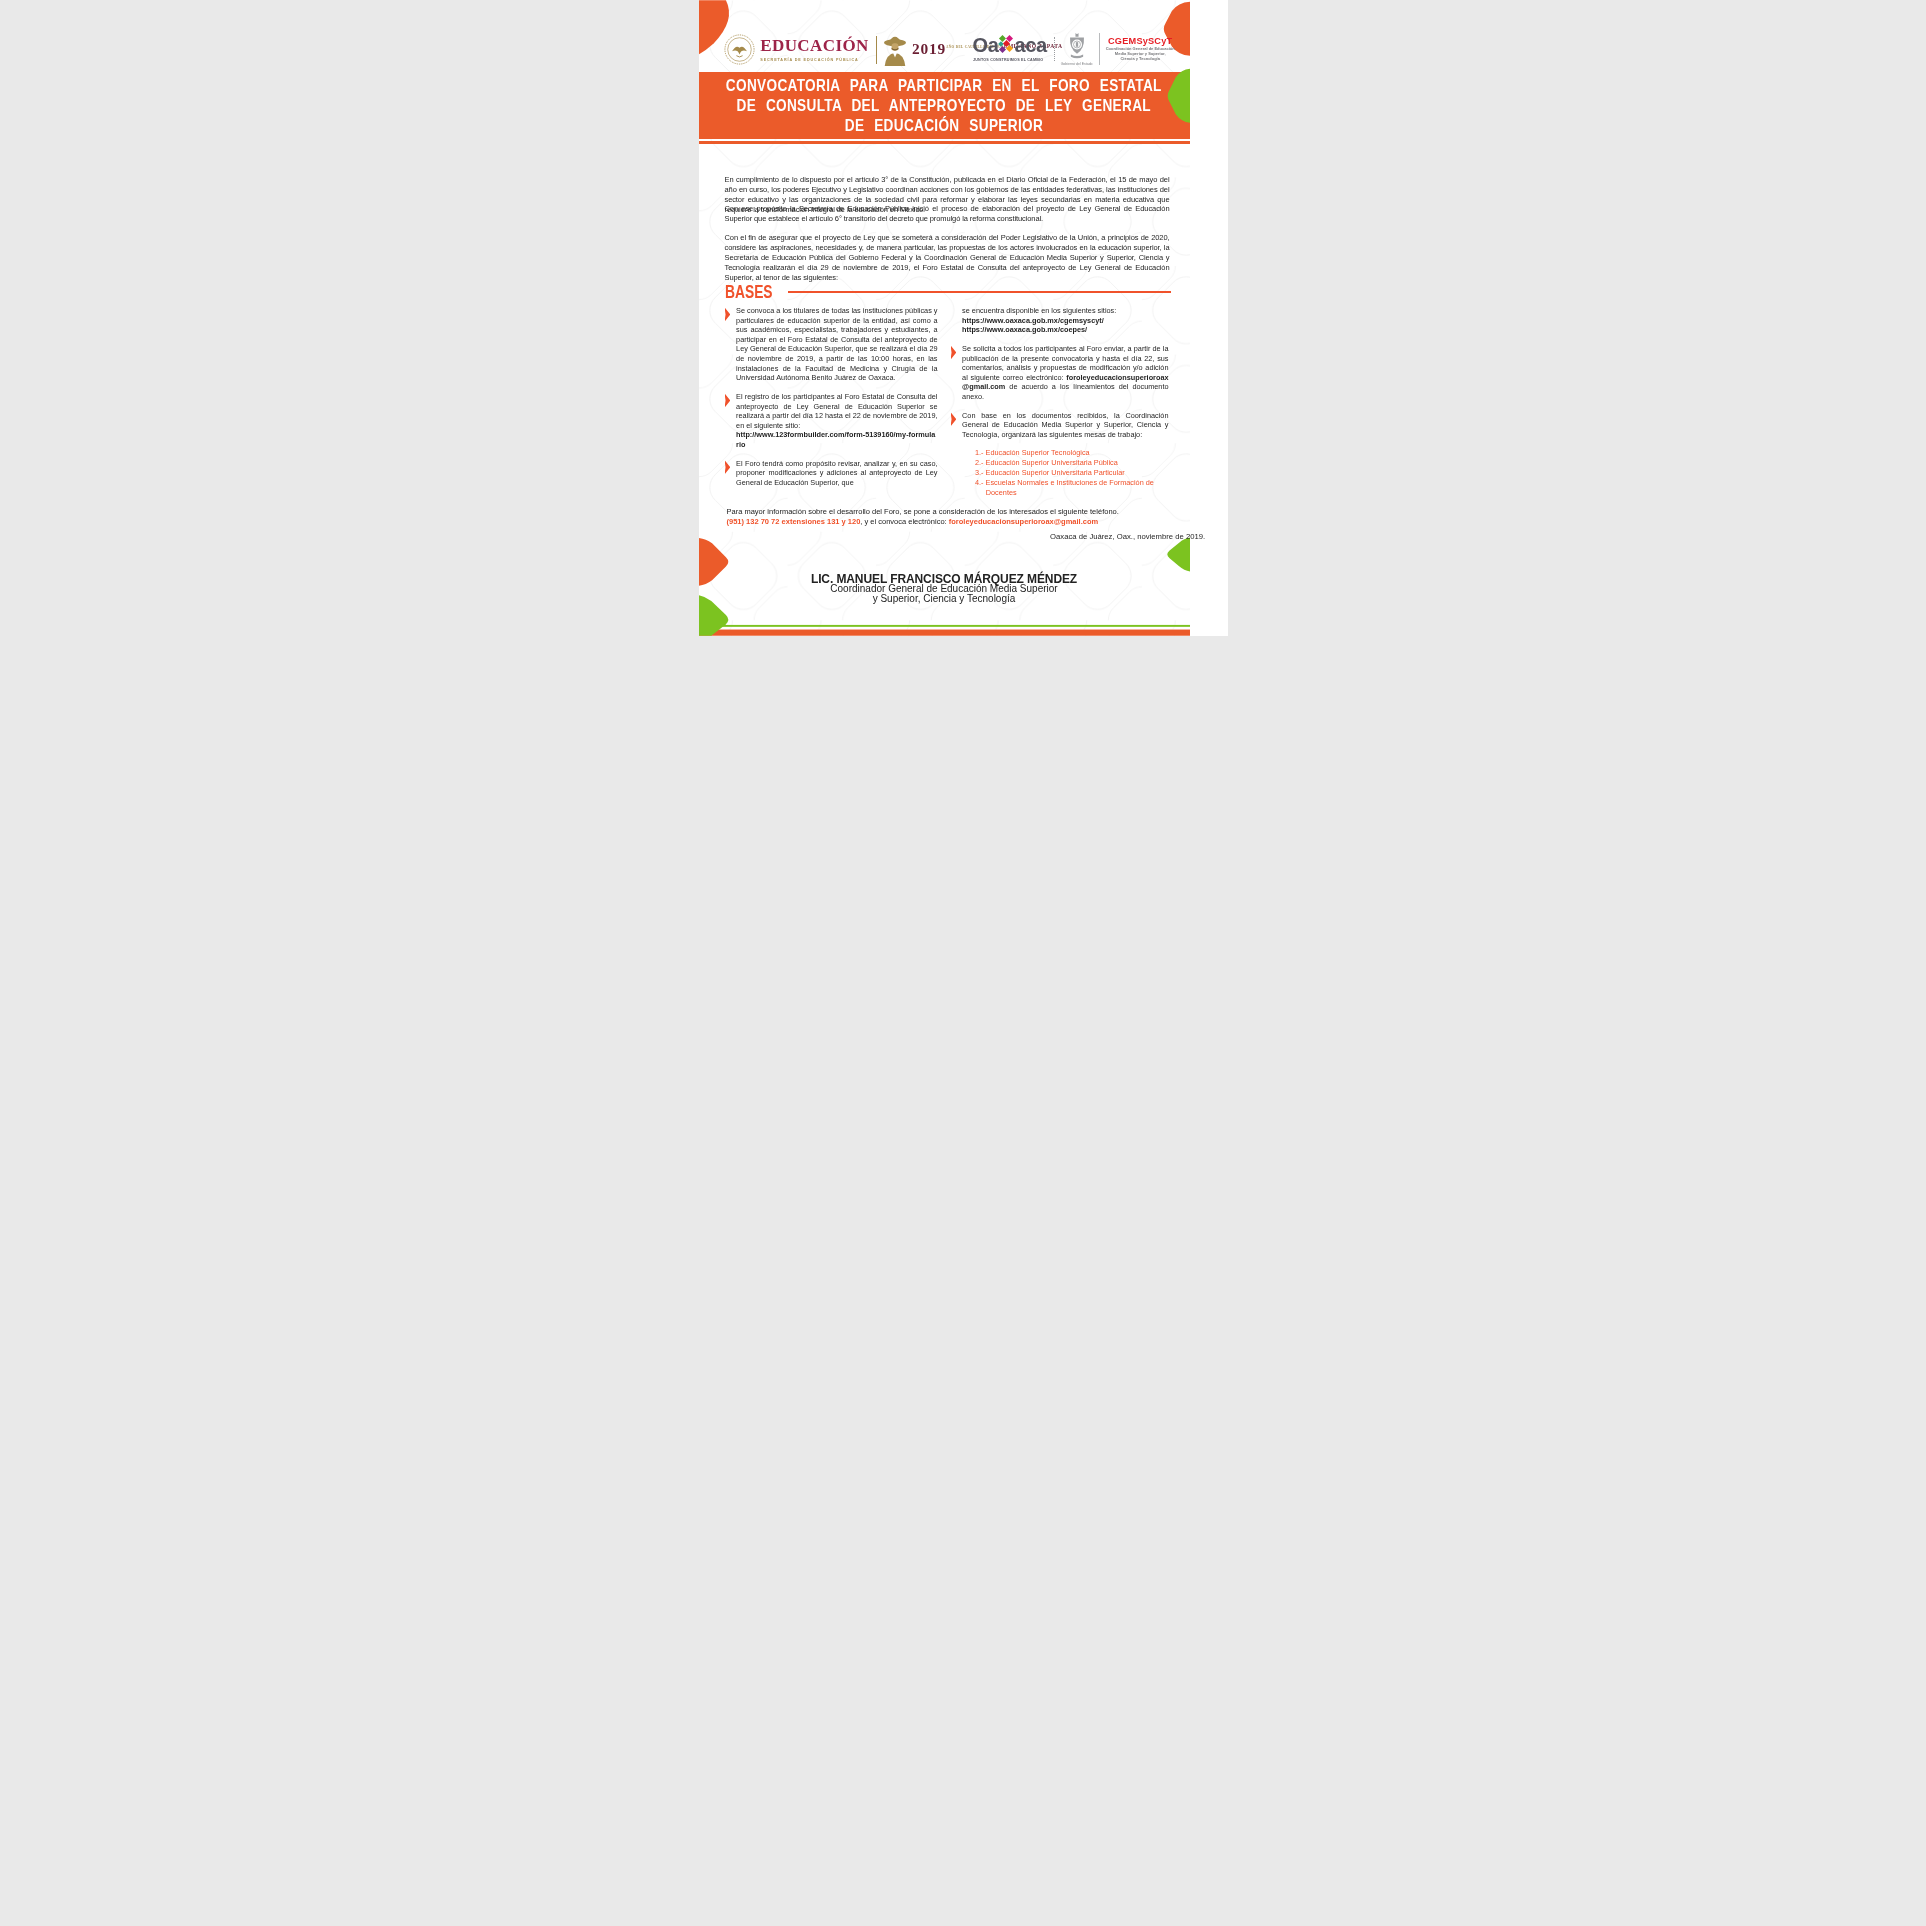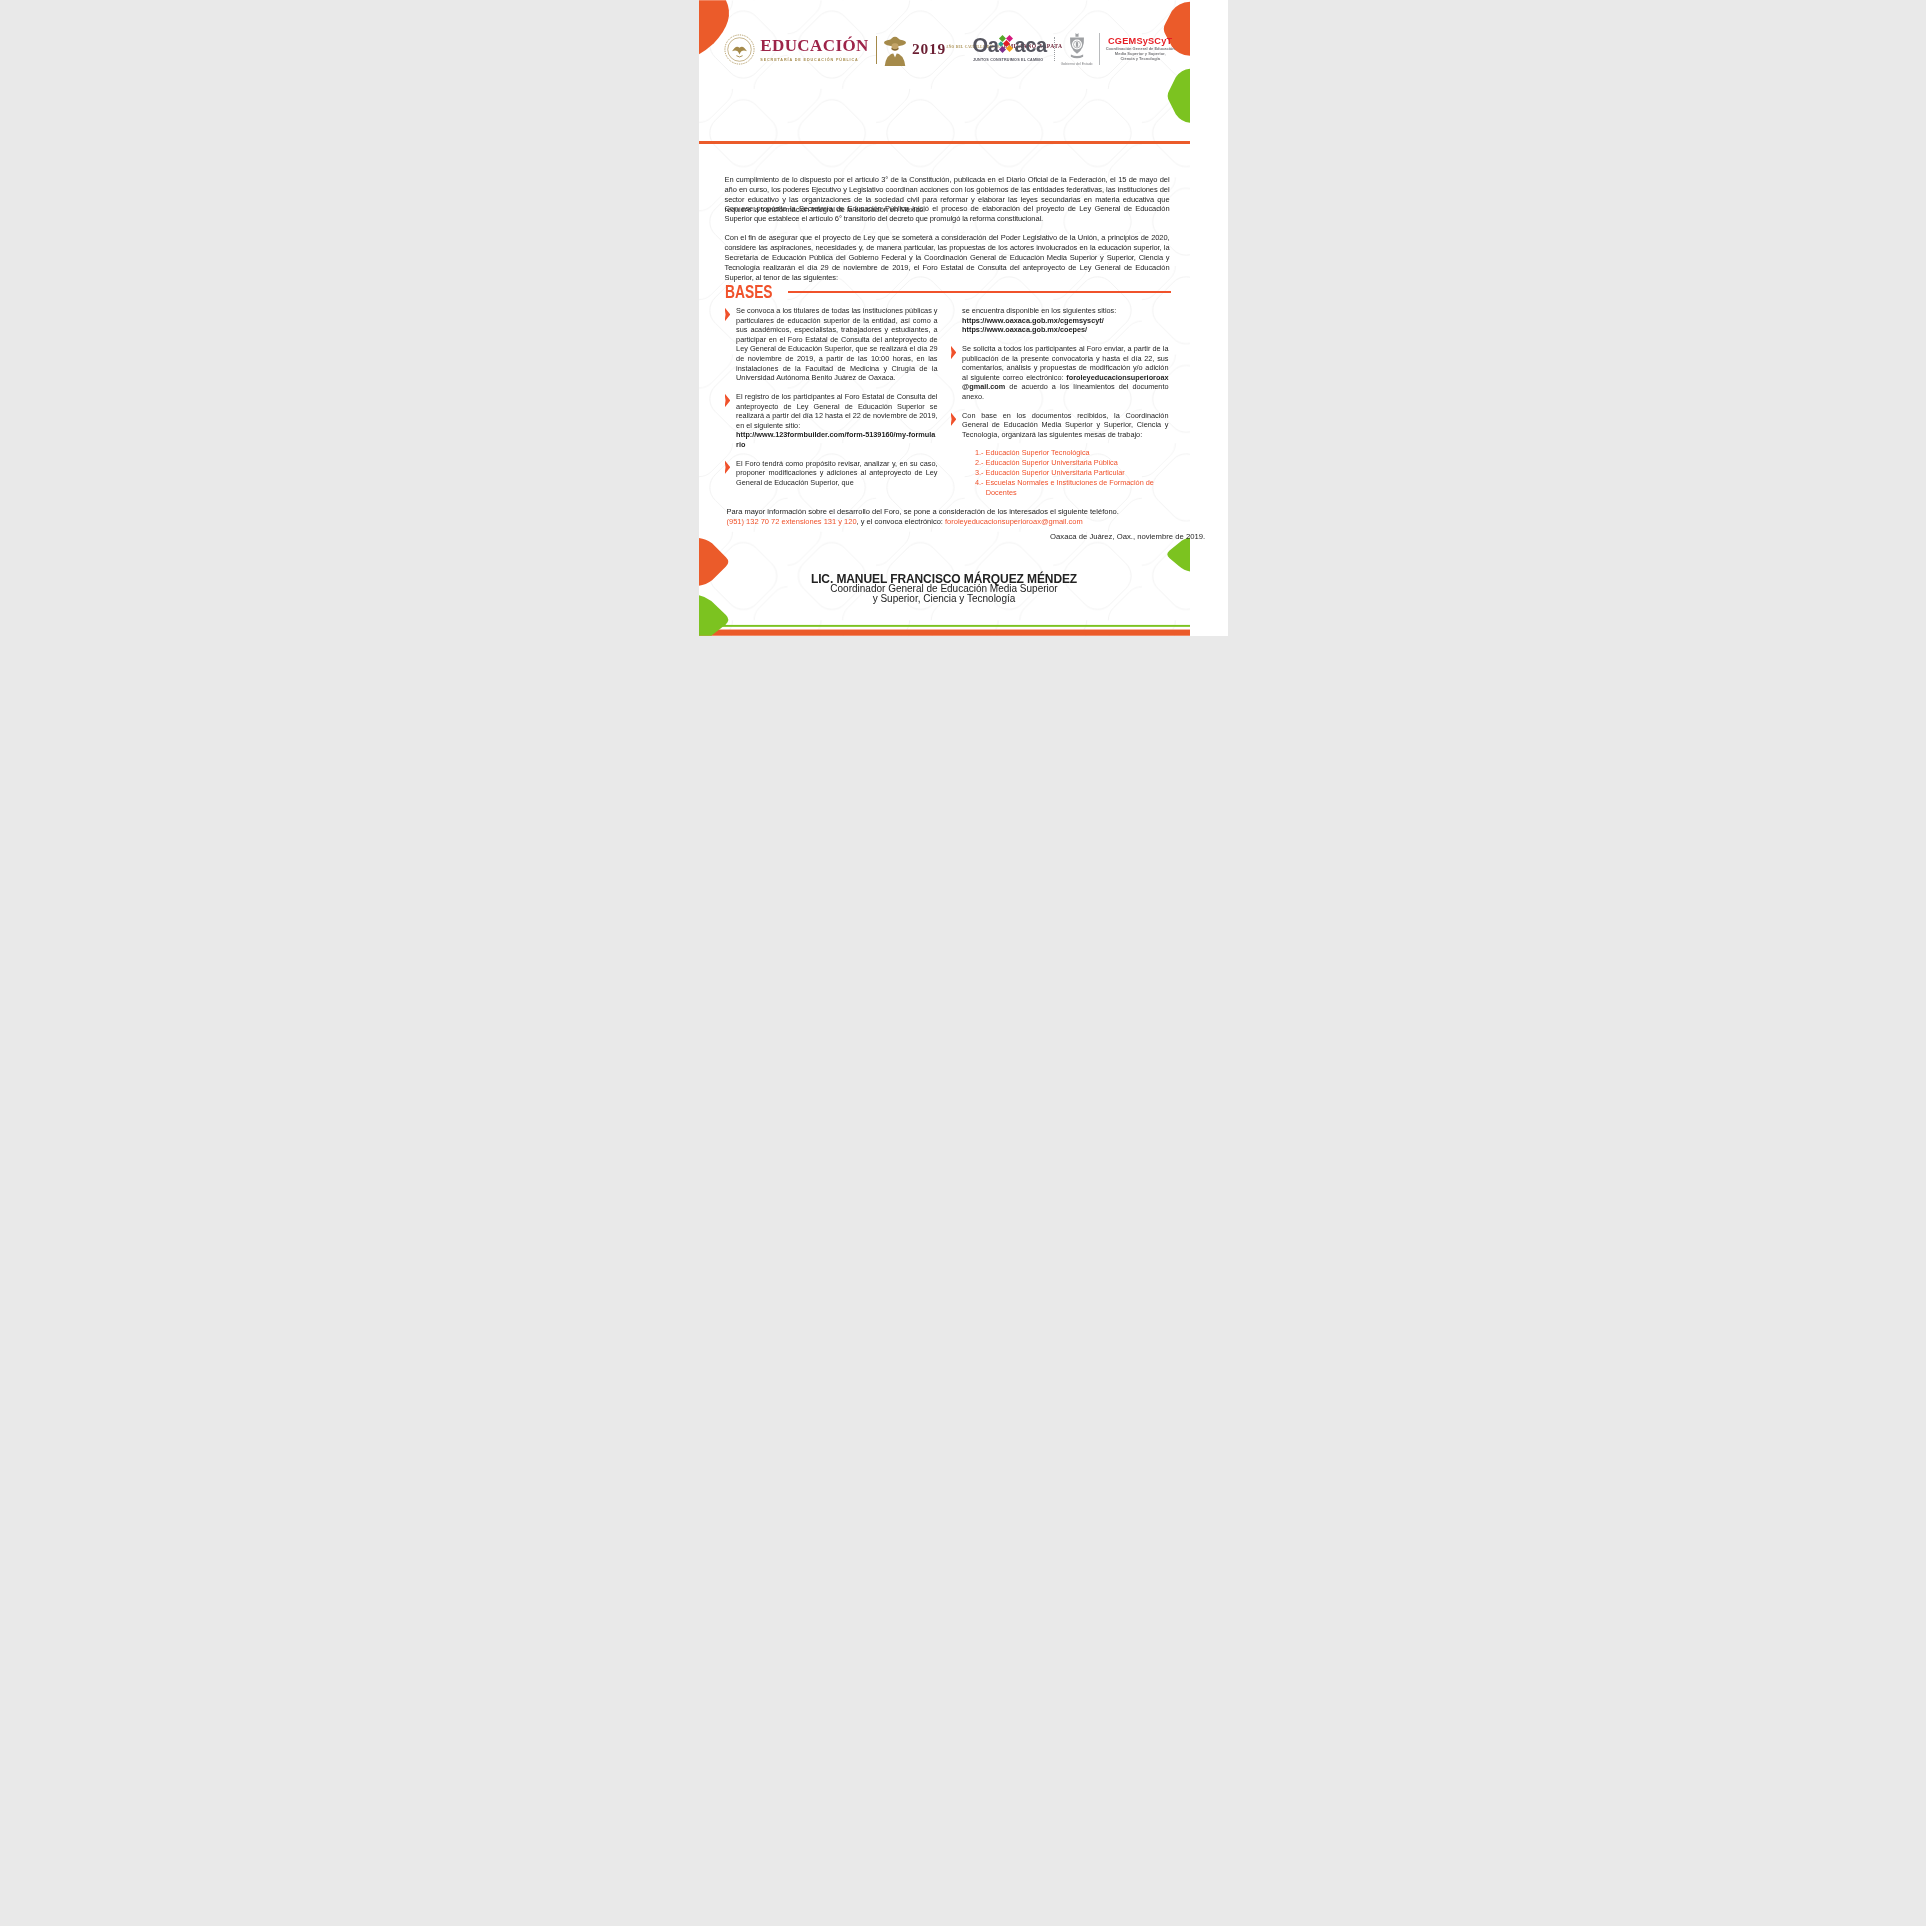--- a/index.html
+++ b/index.html
@@ -62,21 +62,21 @@
   .bullet{position:relative;padding-left:11.6px;text-align:justify;margin-bottom:9.2px;}
   .bullet .marker{position:absolute;left:0;top:1.2px;width:5.8px;height:14.6px;background:#F0512B;
                   clip-path:polygon(0 0,100% 50%,0 100%,18% 50%);}
   .nobullet{padding-left:11.6px;text-align:justify;margin-bottom:9.2px;}
   .urlbold{font-weight:bold;word-break:break-all;}
   .mesas{padding-left:13px;margin-top:-0.8px;}
   .mesa{color:#F0522B;font-size:7.3px;line-height:10px;padding-left:22.3px;text-indent:-10.8px;}
 
   
   .footer{position:absolute;left:28px;top:507px;width:443px;z-index:5;font-size:7.5px;line-height:10.4px;}
-  .footer .phone,.footer .email{color:#F0522B;font-weight:normal;}
+  .footer .phone,.footer .email{color:#F0522B;font-weight:bold;}
   .dateline{position:absolute;right:22.3px;top:532px;z-index:5;font-size:7.7px;color:#1f1f1f;margin-left:44px;}
   .signature{position:absolute;left:0;top:574px;width:491px;text-align:center;z-index:5;line-height:10px;}
   .sig-name{font-weight:bold;font-size:12px;letter-spacing:-0.1px;}
   .sig-role{font-size:10px;}
 </style>
 </head>
 <body>
 
 <div class="page">
 
@@ -150,20 +150,25 @@
       <div class="vdiv-gray"></div>
       <div class="cgem">
         <div class="cgem-acr">CGEMSySCyT</div>
         <div class="cgem-line">Coordinación General de Educación</div>
         <div class="cgem-line">Media Superior y Superior,</div>
         <div class="cgem-line">Ciencia y Tecnología</div>
       </div>
     </div>
   </div>
 
+  <div class="banner">
+    <span class="banner-line">CONVOCATORIA PARA PARTICIPAR EN EL FORO ESTATAL</span>
+    <span class="banner-line">DE CONSULTA DEL ANTEPROYECTO DE LEY GENERAL</span>
+    <span class="banner-line">DE EDUCACIÓN SUPERIOR</span>
+  </div>
   <div class="banner-strip"></div>
 
   <p class="para p1">En cumplimiento de lo dispuesto por el artículo 3° de la Constitución, publicada en el Diario Oficial de la Federación, el 15 de mayo del año en curso, los poderes Ejecutivo y Legislativo coordinan acciones con los gobiernos de las entidades federativas, las instituciones del sector educativo y las organizaciones de la sociedad civil para reformar y elaborar las leyes secundarias en materia educativa que requiere la transformación integral de la educación en México.</p>
   <p class="para p2">Con ese propósito la Secretaría de Educación Pública inició el proceso de elaboración del proyecto de Ley General de Educación Superior que establece el artículo 6° transitorio del decreto que promulgó la reforma constitucional.</p>
   <p class="para p3">Con el fin de asegurar que el proyecto de Ley que se someterá a consideración del Poder Legislativo de la Unión, a principios de 2020, considere las aspiraciones, necesidades y, de manera particular, las propuestas de los actores involucrados en la educación superior, la Secretaría de Educación Pública del Gobierno Federal y la Coordinación General de Educación Media Superior y Superior, Ciencia y Tecnología realizarán el día 29 de noviembre de 2019, el Foro Estatal de Consulta del anteproyecto de Ley General de Educación Superior, al tenor de las siguientes:</p>
 
   <div class="bases">BASES</div>
   <div class="bases-line"></div>
 
   <div class="col col-left">

